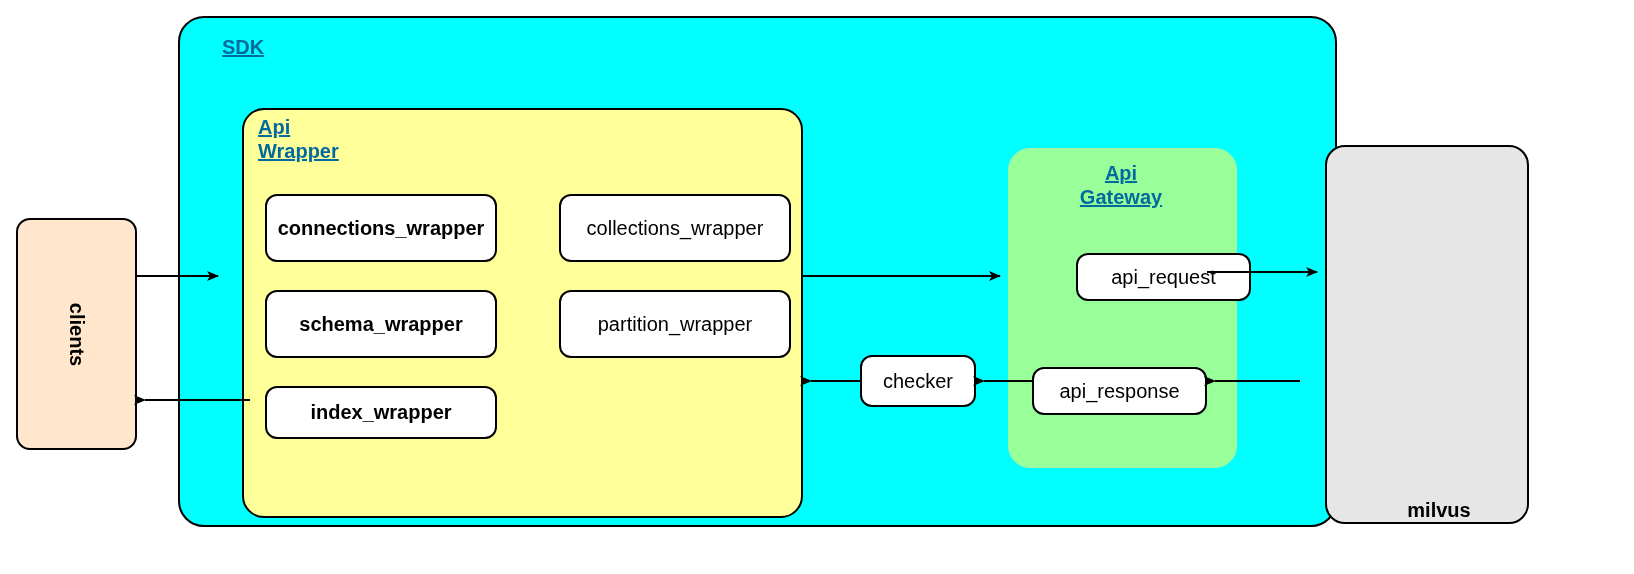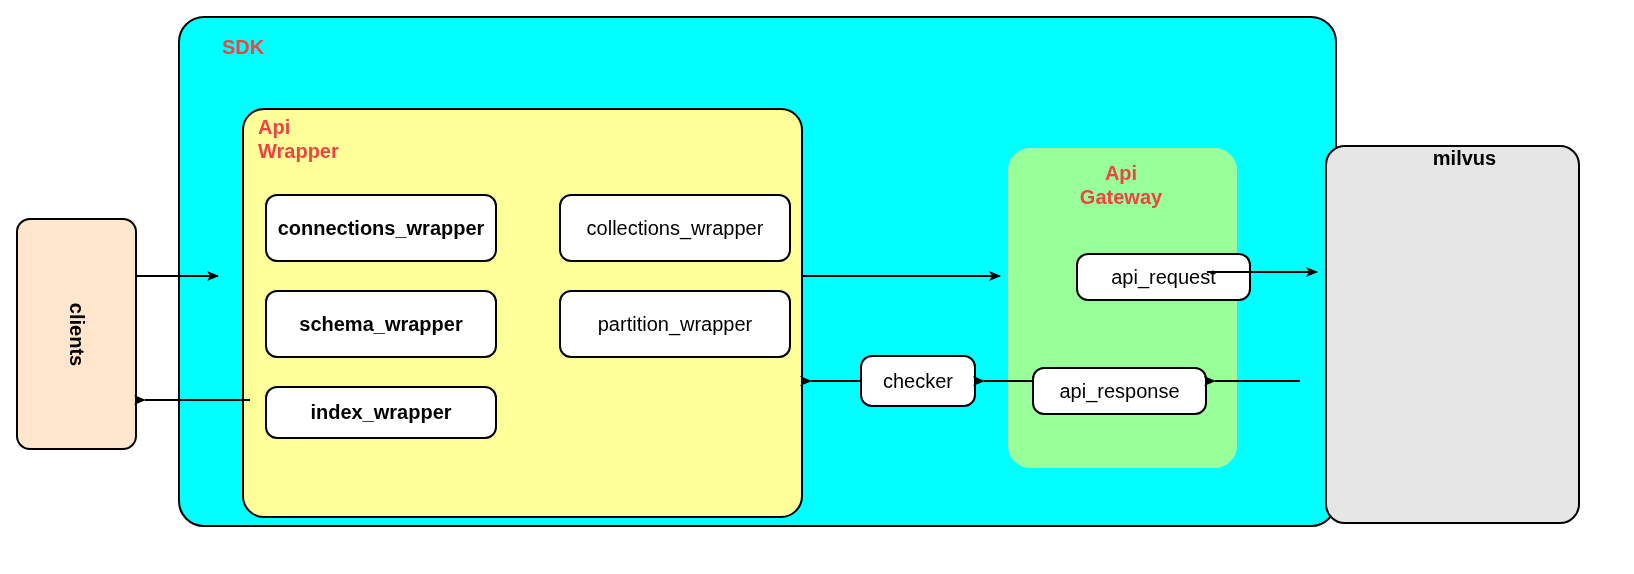--- a/index.html
+++ b/index.html
@@ -31,30 +31,30 @@
   .clients-box{
     left:16px;top:218px;width:121px;height:232px;
     background:#ffe6cc;border:2px solid #000;border-radius:14px;
     display:flex;align-items:center;justify-content:center;
   }
   .clients-label{
     font-size:20px;font-weight:bold;color:#000;
     transform:rotate(90deg);white-space:nowrap;
   }
   .milvus-box{
-    left:1325px;top:145px;width:255px;height:379px;
+    left:1325px;top:145px;width:204px;height:379px;
     background:#e6e6e6;border:2px solid #000;border-radius:20px;
-    display:flex;align-items:flex-start;justify-content:center;padding-left:24px;
+    display:flex;align-items:flex-end;justify-content:center;padding-left:24px;
   }
   .milvus-label{font-size:20px;font-weight:bold;color:#000;}
 
   
   .group-title{
-    position:absolute;font-size:20px;font-weight:bold;color:#ef4444;
-    line-height:1.18;white-space:pre-line;
+    position:absolute;font-size:20px;font-weight:bold;color:#0369a1;
+    line-height:1.18;white-space:pre-line;text-decoration:underline;
   }
   .sdk-title{left:222px;top:36px;}
   .apiwrapper-title{left:258px;top:116px;}
   .gateway-title{left:1026px;top:162px;text-align:center;width:190px;}
 
   
   .w-col1{left:265px;width:232px;font-weight:bold;}
   .w-col2{left:553px;width:232px;margin-left:6px;}
   .w-row1{top:194px;height:68px;}
   .w-row2{top:290px;height:68px;}

